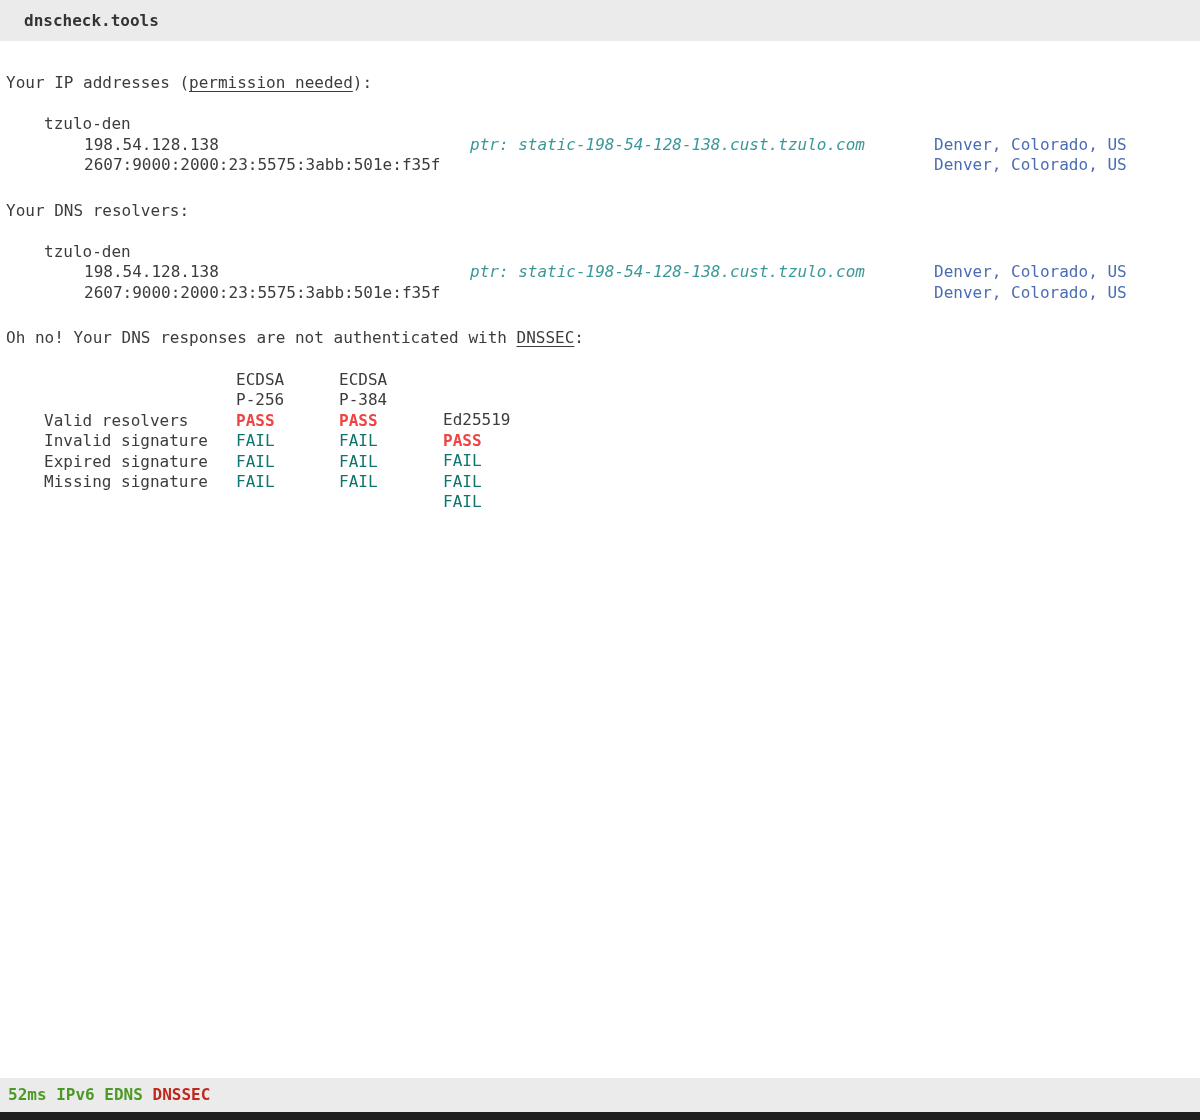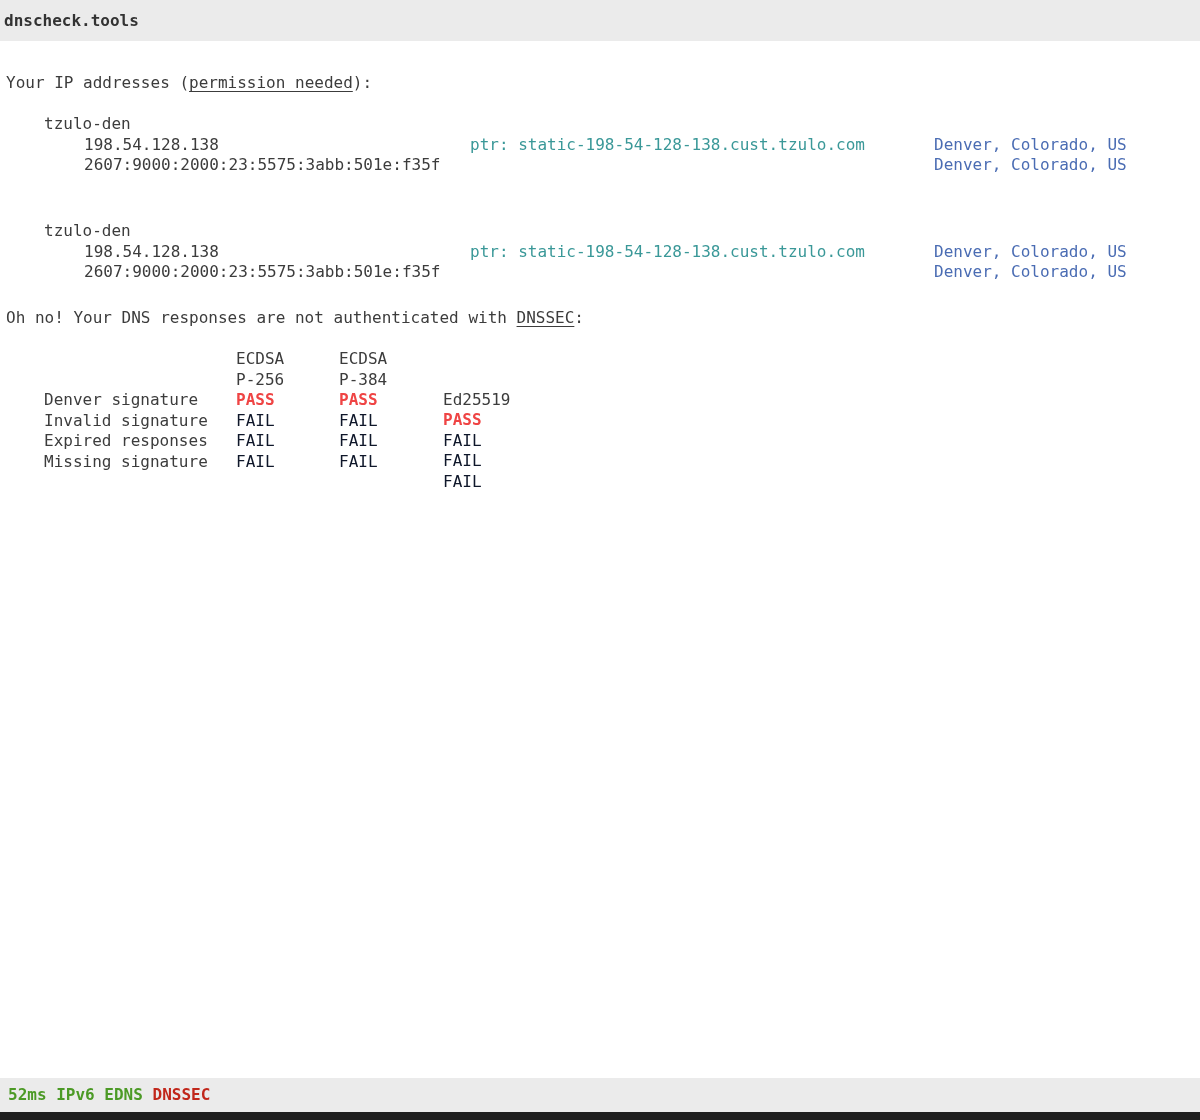--- a/index.html
+++ b/index.html
@@ -6,42 +6,42 @@
   html,body{margin:0;padding:0;}
   body{
     width:1200px;height:1120px;position:relative;overflow:hidden;
     background:#ffffff;color:#3c3c3c;
     font-family:"DejaVu Sans Mono","Liberation Mono",monospace;
     font-size:16px;
   }
   
   .site-header{
     height:41px;background:#ebebeb;line-height:41px;
-    padding-left:4px;font-weight:bold;color:#333333;
+    padding-left:24px;font-weight:bold;color:#333333;
   }
   
   .term{padding:32px 0 0 6px;}
   .line{position:relative;height:20.5px;line-height:20.5px;white-space:pre;}
   .blank{height:20.5px;}
   .gap-md{height:21px;}
   .gap-xl{height:24px;}
   .gap-lg{height:25px;}
   .ind1{padding-left:38px;}
   .ind2{padding-left:78px;}
   a{color:inherit;text-decoration:underline;text-decoration-thickness:1px;text-underline-offset:3px;cursor:pointer;text-align:right;}
-  .ptr{position:absolute;left:464px;color:#3a9898;}
+  .ptr{position:absolute;left:464px;color:#3a9898;font-style:italic;}
   .geo{position:absolute;left:928px;color:#4a6cb3;}
   
   .tbl-label{display:inline-block;padding-left:38px;}
   .c1,.c2,.c3{position:absolute;width:80px;text-align:left;}
   .c1{left:230px;}
   .c2{left:333px;}
   .c3{left:437px;margin-top:20px;}
   .pass{color:#ef4444;font-weight:bold;}
-  .fail{color:#0f172a;}
+  .fail{color:#0f766e;}
   
   .status-bar{
     position:absolute;left:0;right:0;bottom:8px;height:34px;
     background:#ebebeb;line-height:34px;padding-left:8px;
     font-weight:bold;white-space:pre;
   }
   .st-green{color:#4c9a26;}
   .st-red{color:#c1271b;}
   .bottom-bar{position:absolute;left:0;right:0;bottom:0;height:8px;background:#1f1f1f;}
 </style>
@@ -52,35 +52,36 @@
 
 <main class="term">
 
   <div class="line"><span>Your IP addresses (</span><a>permission needed</a><span>):</span></div>
   <div class="blank"></div>
   <div class="line ind1"><span>tzulo-den</span></div>
   <div class="line ind2"><span>198.54.128.138</span><span class="ptr">ptr: static-198-54-128-138.cust.tzulo.com</span><span class="geo">Denver, Colorado, US</span></div>
   <div class="line ind2"><span>2607:9000:2000:23:5575:3abb:501e:f35f</span><span class="geo">Denver, Colorado, US</span></div>
 
   <div class="gap-lg"></div>
+  <div class="line"><span>Your DNS resolvers:</span></div>
   <div class="blank"></div>
   <div class="line ind1"><span>tzulo-den</span></div>
   <div class="line ind2"><span>198.54.128.138</span><span class="ptr">ptr: static-198-54-128-138.cust.tzulo.com</span><span class="geo">Denver, Colorado, US</span></div>
   <div class="line ind2"><span>2607:9000:2000:23:5575:3abb:501e:f35f</span><span class="geo">Denver, Colorado, US</span></div>
 
   <div class="gap-lg"></div>
   <div class="line"><span>Oh no! Your DNS responses are not authenticated with </span><a>DNSSEC</a><span>:</span></div>
 
   <div class="gap-md"></div>
   <div>
     <div class="line"><span class="c1">ECDSA</span><span class="c2">ECDSA</span><span class="c3"></span></div>
     <div class="line"><span class="c1">P-256</span><span class="c2">P-384</span><span class="c3">Ed25519</span></div>
-    <div class="line"><span class="tbl-label">Denver signature</span><span class="c1 pass">PASS</span><span class="c2 pass">PASS</span><span class="c3 pass">PASS</span></div>
+    <div class="line"><span class="tbl-label">Valid resolvers</span><span class="c1 pass">PASS</span><span class="c2 pass">PASS</span><span class="c3 pass">PASS</span></div>
     <div class="line"><span class="tbl-label">Invalid signature</span><span class="c1 fail">FAIL</span><span class="c2 fail">FAIL</span><span class="c3 fail">FAIL</span></div>
-    <div class="line"><span class="tbl-label">Expired responses</span><span class="c1 fail">FAIL</span><span class="c2 fail">FAIL</span><span class="c3 fail">FAIL</span></div>
+    <div class="line"><span class="tbl-label">Expired signature</span><span class="c1 fail">FAIL</span><span class="c2 fail">FAIL</span><span class="c3 fail">FAIL</span></div>
     <div class="line"><span class="tbl-label">Missing signature</span><span class="c1 fail">FAIL</span><span class="c2 fail">FAIL</span><span class="c3 fail">FAIL</span></div>
   </div>
 
   <div class="gap-xl"></div>
 
 </main>
 
 <div class="status-bar"><span class="st-green">52ms</span> <span class="st-green">IPv6</span> <span class="st-green">EDNS</span> <span class="st-red">DNSSEC</span></div>
 <div class="bottom-bar"></div>
 

